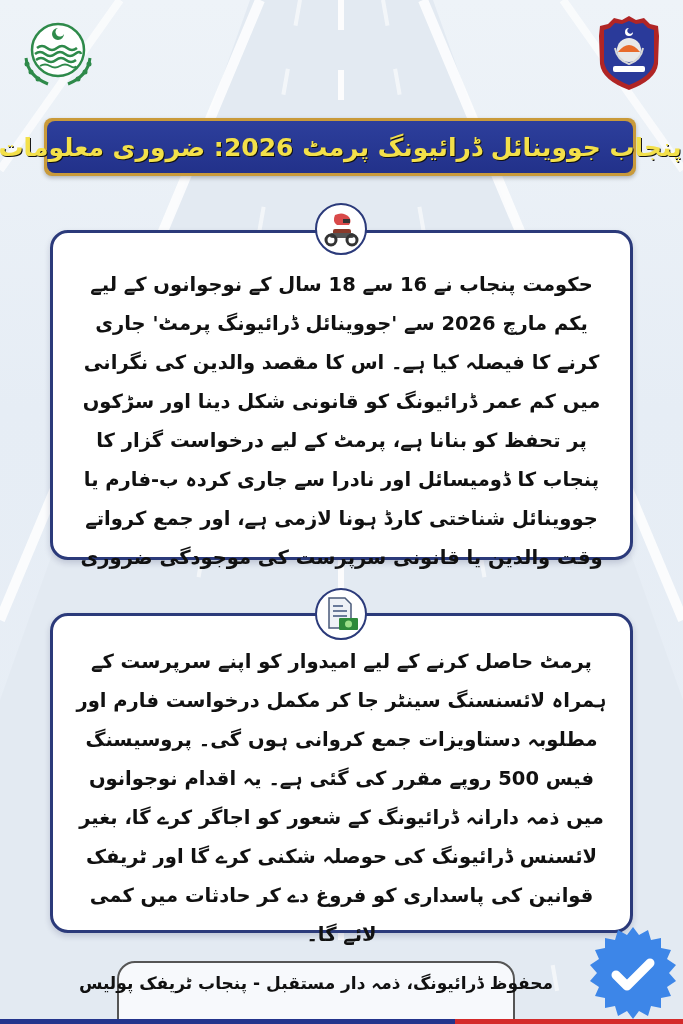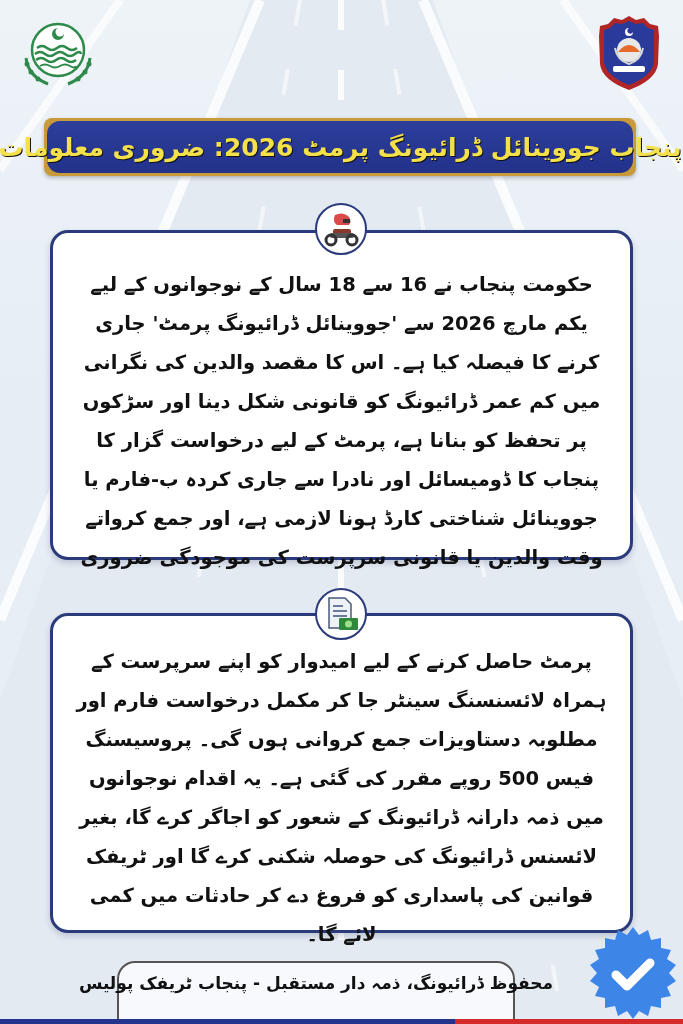--- a/index.html
+++ b/index.html
@@ -13,21 +13,21 @@
   .logo-left { left: 18px; top: 18px; width: 80px; height: 70px; }
   .logo-right { left: 596px; top: 14px; width: 66px; height: 78px; }
 
   .title-banner {
     position: absolute; z-index: 2; left: 44px; top: 118px; width: 592px; height: 58px;
     background: #c99a3a; border-radius: 8px; box-sizing: border-box; padding: 3px;
     box-shadow: 0 2px 4px rgba(0,0,0,0.25);
   }
   .title-inner {
     width: 100%; height: 100%; background: linear-gradient(180deg, #2d3f9c 0%, #22318a 100%);
-    border-radius: 13px; display: flex; align-items: center; justify-content: center;
+    border-radius: 8px; display: flex; align-items: center; justify-content: center;
   }
   .title-text {
     direction: rtl; color: #f3e04a; font-family: "DejaVu Sans", sans-serif;
     font-weight: bold; font-size: 25px; white-space: nowrap;
     text-shadow: 1px 1px 0 #111;
   }
 
   .card {
     position: absolute; z-index: 2; background: #ffffff;
     border: 3px solid #2b3a7a; border-radius: 18px; box-sizing: border-box;

